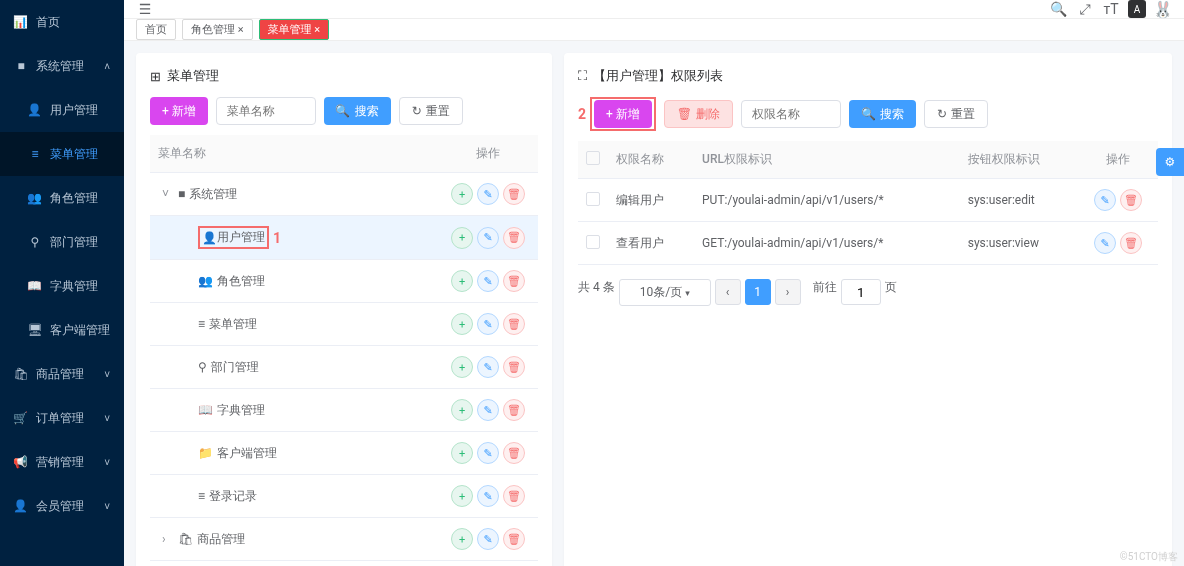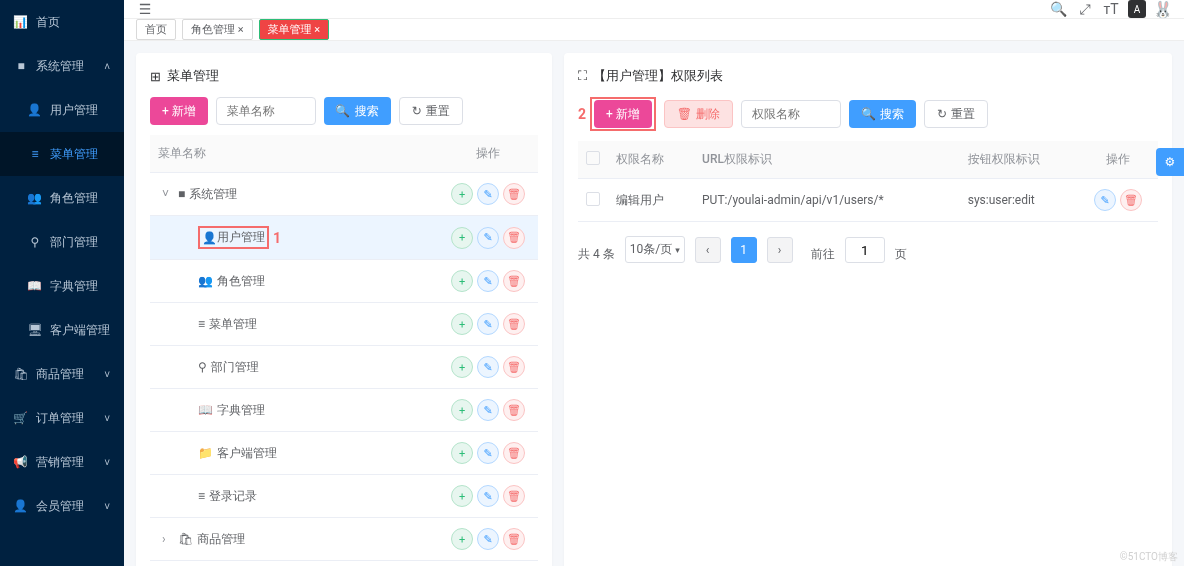--- a/index.html
+++ b/index.html
@@ -18,41 +18,41 @@
 .topbar .spacer{flex:1}
 .ticon{width:18px;height:18px;display:inline-flex;align-items:center;justify-content:center;cursor:pointer;font-size:14px}
 .tabs{height:28px;background:#fff;display:flex;align-items:center;padding:0 12px;gap:6px;border-bottom:1px solid #eee}
 .tab{padding:2px 8px;border:1px solid #d9d9d9;border-radius:2px;font-size:11px;background:#fff;cursor:pointer}
 .tab.green{background:#ef4444;color:#fff;border-color:#2dbd78}
 .content{flex:1;padding:12px;display:flex;gap:12px}
 .card{background:#fff;border-radius:4px;padding:14px;flex:1;display:flex;flex-direction:column;box-shadow:0 1px 3px rgba(0,0,0,.04)}
 .card-h{display:flex;align-items:center;gap:6px;font-size:13px;color:#303133;margin-bottom:12px;font-weight:500}
 .toolbar{display:flex;gap:8px;margin-bottom:10px;align-items:center}
 .btn{height:28px;padding:0 12px;border-radius:4px;border:none;font-size:12px;cursor:pointer;display:inline-flex;align-items:center;gap:4px}
-.btn.green{background:#ec4899;color:#fff}
+.btn.green{background:#d946ef;color:#fff}
 .btn.blue{background:#409eff;color:#fff}
 .btn.plain{background:#fff;border:1px solid #dcdfe6;color:#606266}
 .btn.redlight{background:#fde2e2;color:#f56c6c;border:1px solid #fbc4c4}
 .input{height:28px;border:1px solid #dcdfe6;border-radius:4px;padding:0 10px;font-size:12px;width:100px}
 .tbl{width:100%;border-collapse:collapse}
 .tbl th,.tbl td{text-align:left;padding:10px 8px;border-bottom:1px solid #ebeef5;font-size:12px;color:#606266}
 .tbl th{background:#fafafa;color:#909399;font-weight:500}
 .tree-row{display:flex;align-items:center;gap:4px}
 .tree-row .indent{display:inline-block}
 .actbtn{width:22px;height:22px;border-radius:50%;display:inline-flex;align-items:center;justify-content:center;font-size:11px;cursor:pointer;margin:0 2px}
 .actbtn.add{background:#e7f6ef;color:#2dbd78;border:1px solid #b4e4cb}
 .actbtn.edit{background:#ecf5ff;color:#409eff;border:1px solid #b3d8ff}
 .actbtn.del{background:#fef0f0;color:#f56c6c;border:1px solid #fbc4c4}
 .chk{width:14px;height:14px;border:1px solid #dcdfe6;border-radius:2px;display:inline-block}
 .redbox{border:2px solid #f56c6c;padding:1px 2px;display:inline-flex;align-items:center}
 .annot{color:#f56c6c;font-weight:bold;font-size:14px}
-.pager{display:flex;align-items:flex-end;gap:10px;margin-top:14px;font-size:12px;color:#606266}
+.pager{display:flex;align-items:flex-start;gap:4px;margin-top:14px;font-size:12px;color:#606266}
 .pager .pbtn{width:26px;height:26px;border:1px solid #dcdfe6;border-radius:3px;display:inline-flex;align-items:center;justify-content:center;background:#f4f4f5;cursor:pointer}
 .pager .pbtn.on{background:#409eff;color:#fff;border-color:#409eff}
-.pager .sel{border:1px solid #dcdfe6;border-radius:3px;padding:4px 4px}
+.pager .sel{border:1px solid #dcdfe6;border-radius:3px;padding:4px 20px}
 .pager .pinput{width:40px;height:26px;border:1px solid #dcdfe6;border-radius:3px;text-align:center}
 .float-gear{position:absolute;right:0;top:148px;width:28px;height:28px;background:#409eff;color:#fff;display:flex;align-items:center;justify-content:center;border-radius:4px 0 0 4px;cursor:pointer}
 .watermark{position:absolute;right:6px;bottom:2px;color:#d0d0d0;font-size:10px}
 </style>
 </head>
 <body>
 
 <div class="app">
   <div class="sidebar" id="sidebar">
       <div class="side-item">
@@ -296,20 +296,27 @@
           </tr>
             </thead>
           <tbody id="right-rows">
               <tr>
                 <td><span class="chk"></span></td>
                 <td>编辑用户</td>
                 <td>PUT:/youlai-admin/api/v1/users/*</td>
                 <td>sys:user:edit</td>
                 <td style="text-align:center"><span class="actbtn edit">✎</span><span class="actbtn del">🗑</span></td>
               </tr>
+              <tr>
+                <td><span class="chk"></span></td>
+                <td>查看用户</td>
+                <td>GET:/youlai-admin/api/v1/users/*</td>
+                <td>sys:user:view</td>
+                <td style="text-align:center"><span class="actbtn edit">✎</span><span class="actbtn del">🗑</span></td>
+              </tr>
             </tbody>
         </table>
         <div class="pager">
           <span>共 4 条</span>
           <span class="sel"><span>10条/页</span> <span style="font-size:9px">▾</span></span>
           <span class="pbtn">‹</span>
           <span class="pbtn on">1</span>
           <span class="pbtn">›</span>
           <span style="margin-left:8px">前往</span>
           <input class="pinput" value="1" style="">

